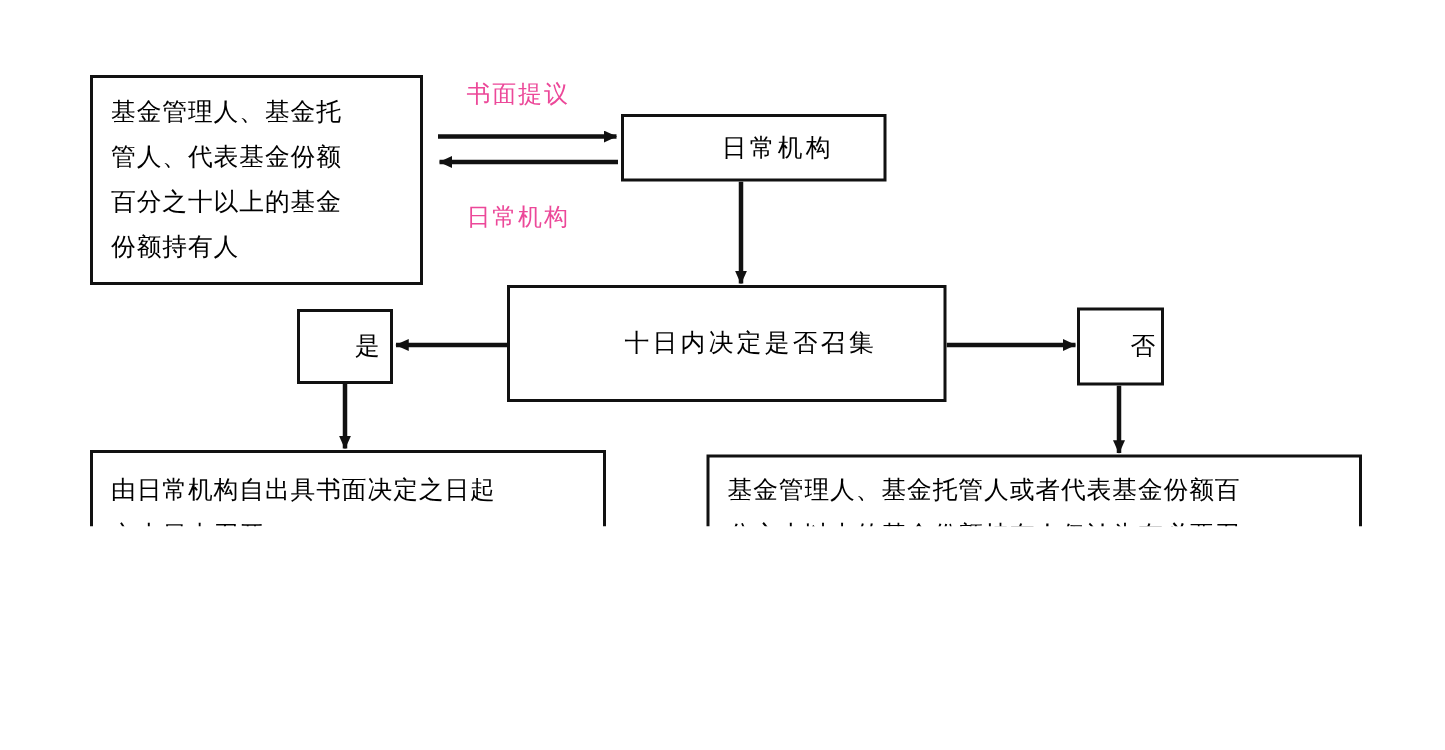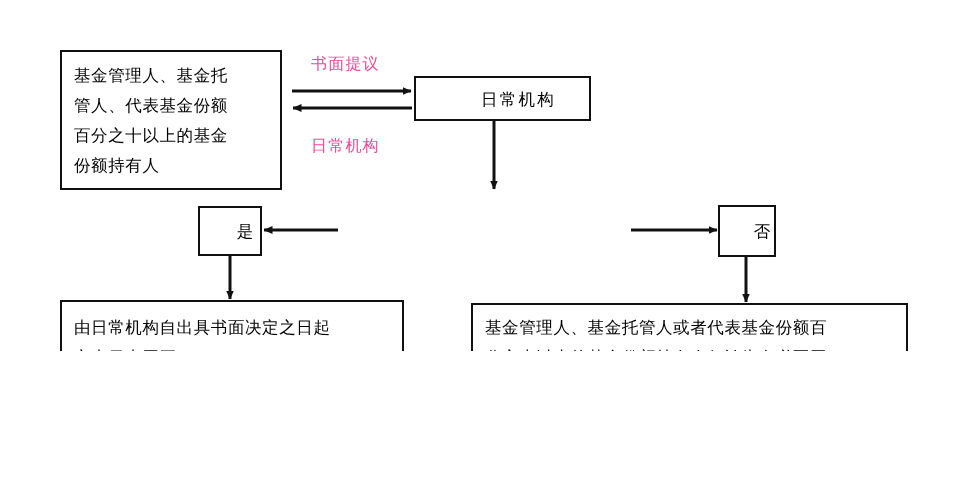--- a/index.html
+++ b/index.html
@@ -5,21 +5,21 @@
   html, body {
     margin: 0;
     padding: 0;
     background: #ffffff;
   }
   #canvas {
     position: relative;
     width: 963px;
     height: 351px;
     background: #ffffff;
-    font-family: Liberation Sans, sans-serif;
+    font-family: Liberation Serif, serif;
     overflow: hidden;
   }
   .node {
     position: absolute;
     box-sizing: border-box;
     border: 2px solid #111111;
     background: #ffffff;
     color: #000000;
     display: flex;
     align-items: center;
@@ -89,20 +89,23 @@
     <span class="txt">基金管理人、基金托
 管人、代表基金份额
 百分之十以上的基金
 份额持有人</span>
   </div>
 
   <div class="node center" style="left:414px; top:76px; width:177px; height:45px;">
     <span class="txt">日常机构</span>
   </div>
 
+  <div class="node center" style="left:338px; top:190px; width:293px; height:78px;">
+    <span class="txt">十日内决定是否召集</span>
+  </div>
 
   <div class="node center" style="left:198px; top:206px; width:64px; height:50px;">
     <span class="txt">是</span>
   </div>
 
   <div class="node center" style="left:718px; top:205px; width:58px; height:52px;">
     <span class="txt">否</span>
   </div>
 
   <div class="node pad" style="left:60px; top:300px; width:344px; height:83px;">

